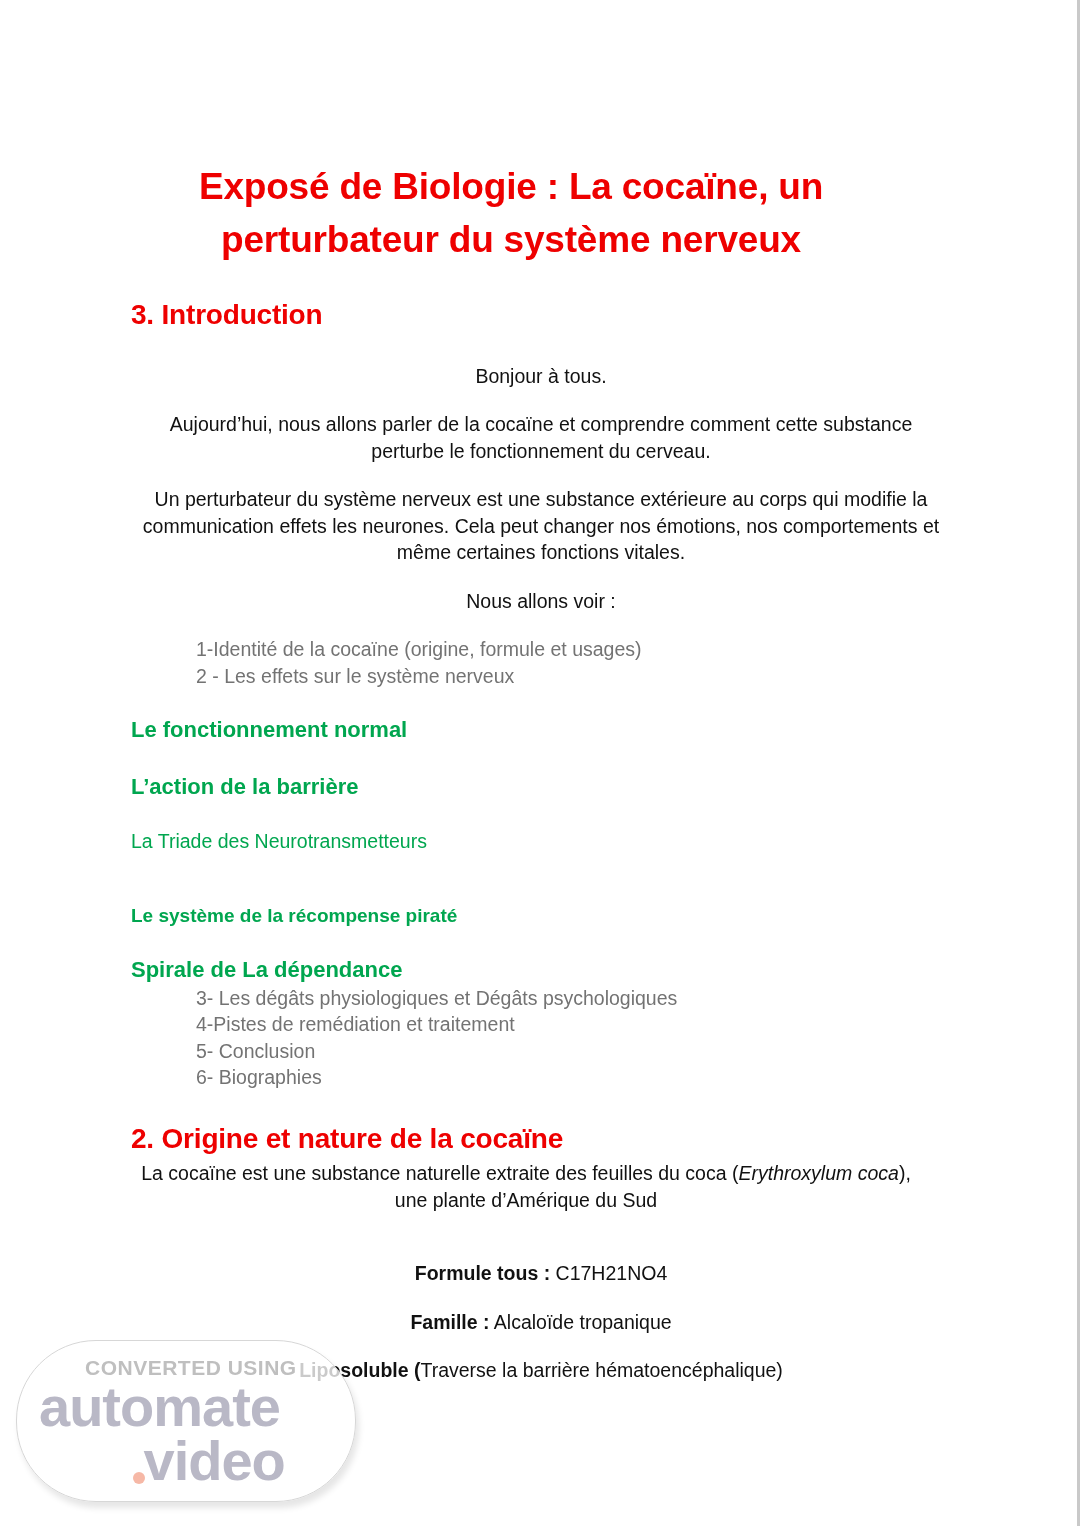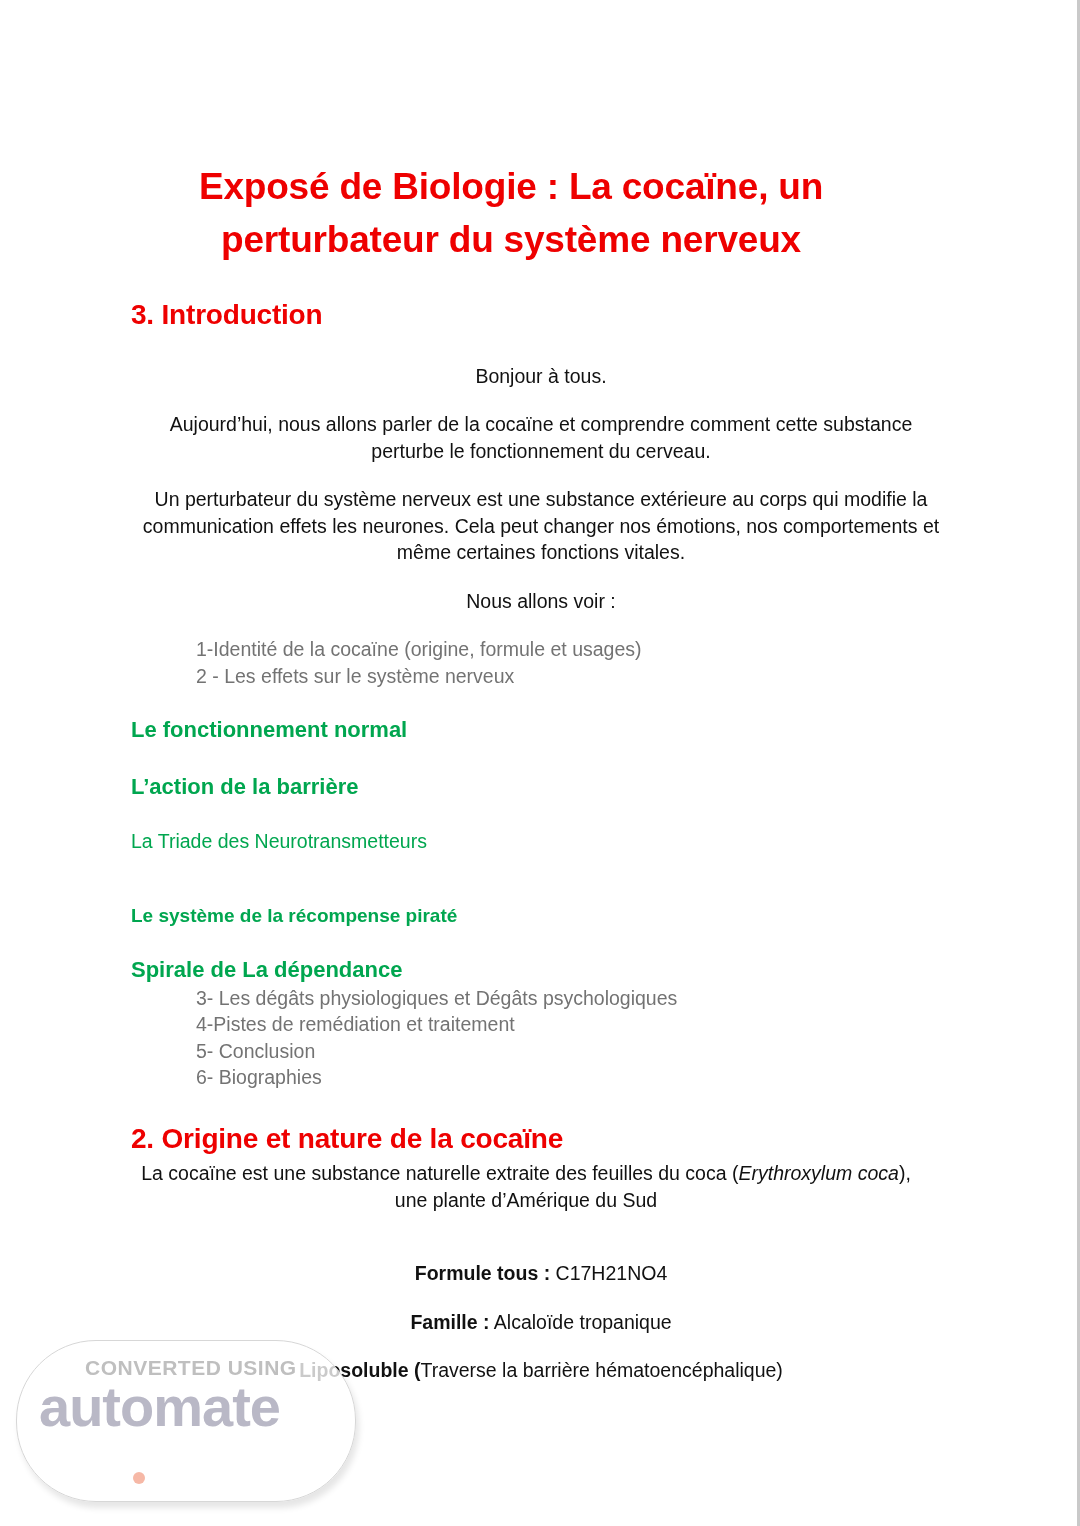--- a/index.html
+++ b/index.html
@@ -175,13 +175,14 @@
 
     <div class="abs p" style="top:1357px;"><span class="bold">Liposoluble (</span><span>Traverse la barrière hématoencéphalique)</span></div>
 
   </div>
 </div>
 
 <div class="wm">
   <div class="wm-top">CONVERTED USING</div>
   <div class="wm-a">automate</div>
   <div class="wm-dot"></div>
+  <div class="wm-v"><span style="color:transparent;">.</span><span>video</span></div>
 </div>
 
 </body></html>

